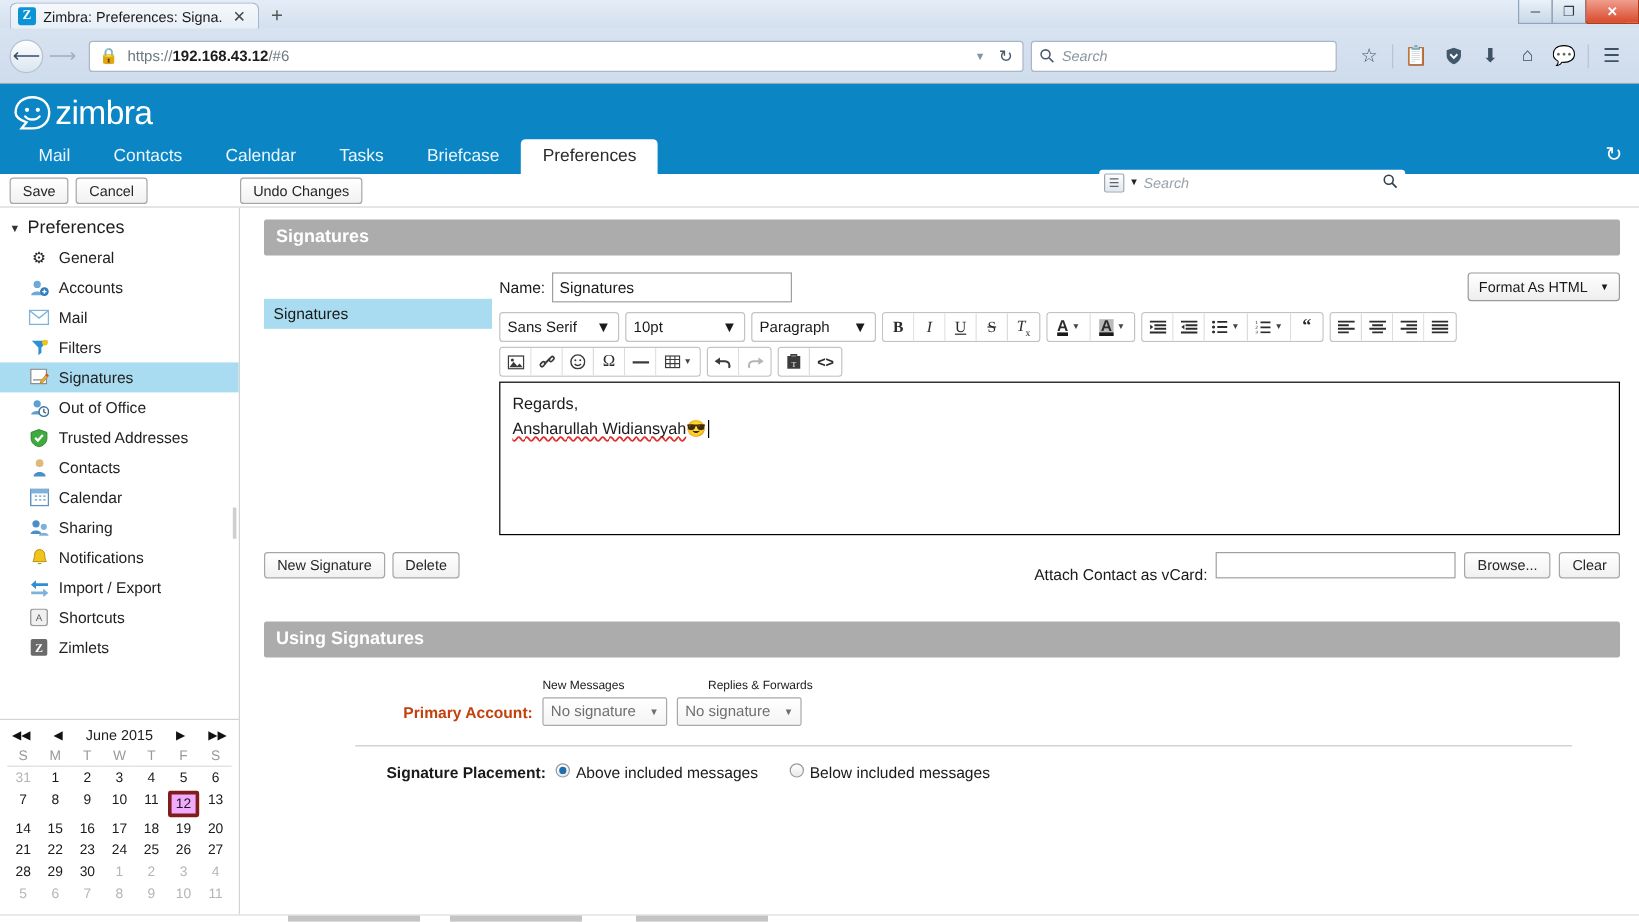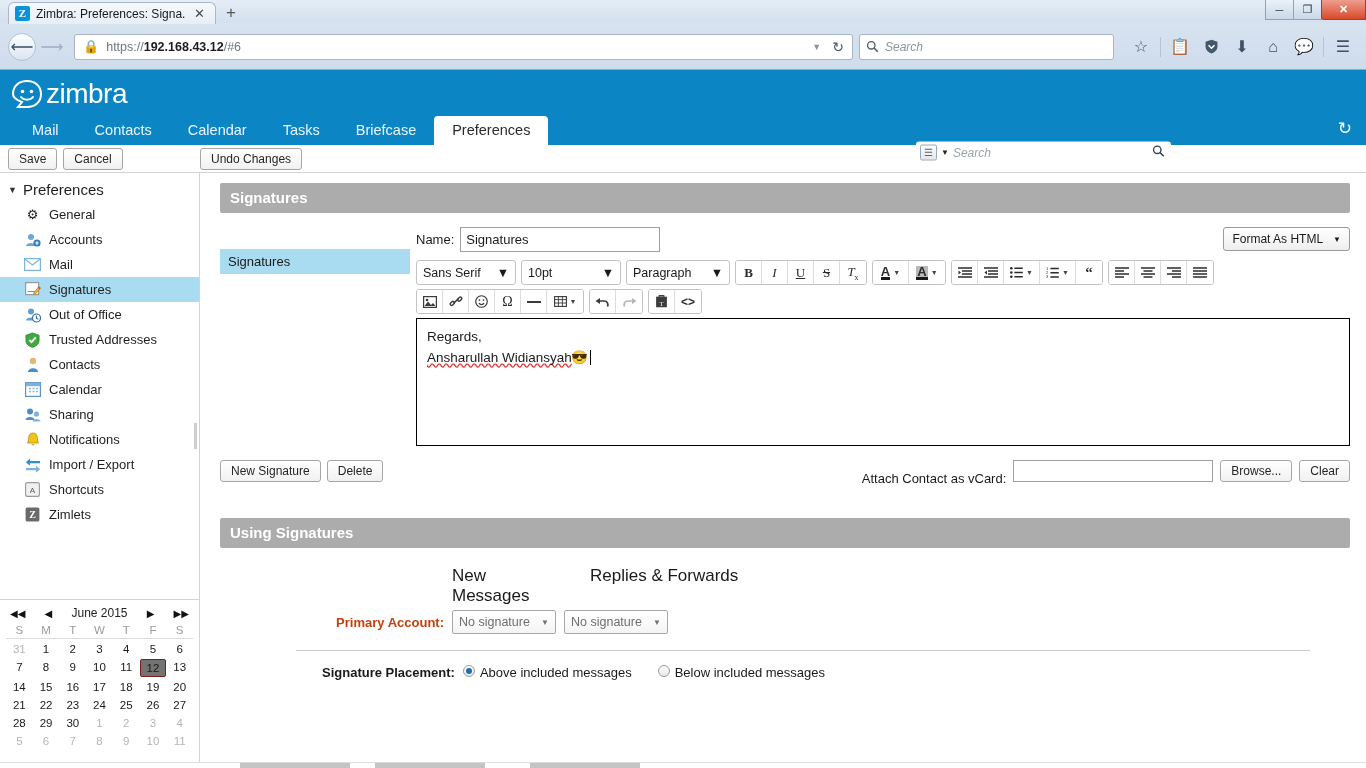--- a/index.html
+++ b/index.html
@@ -310,22 +310,22 @@
   .mc-grid {
     display: grid;
     grid-template-columns: repeat(7, 1fr);
     text-align: center;
     row-gap: 2px;
   }
   .mc-dow { color: #9a9a9a; font-size: 11.5px; padding-bottom: 2px; border-bottom: 1px solid #dcdcdc; }
   .mc-day { color: #1a1a1a; padding: 2px 0; font-size: 11.5px; }
   .mc-day.other { color: #b5b5b5; }
   .mc-day.today {
-    background: #737373;
-    border: 1px solid #7f1d1d;
+    background: #f0abfc;
+    border: 3px solid #7f1d1d;
     border-radius: 2px;
   }
 
   .sb-scroll {
     position: absolute;
     right: 1px; top: 250px;
     width: 5px; height: 40px;
   }
   .sb-scroll::before {
     content: "";
@@ -466,21 +466,21 @@
     width: 200px; height: 22px;
     border: 1px solid #a0a0a0;
     background: #fff;
   }
 
   .using-head { margin-top: 32px; }
   .using-body { padding: 18px 0 0 62px; }
   .col-heads {
     display: flex;
     padding-left: 170px;
-    font-size: 17px; color: #1a1a1a;
+    font-size: 10px; color: #1a1a1a;
     gap: 38px;
     margin-bottom: 4px;
   }
   .col-head-a { width: 100px; }
   .prim-row { display: flex; align-items: center; gap: 8px; }
   .prim-label {
     width: 162px; text-align: right;
     font-size: 13px; font-weight: bold; color: #c2410c;
   }
   .sig-select {
@@ -659,20 +659,29 @@
       </div>
       <div class="side-item">
         <span class="side-icon">
           <svg width="17" height="13" viewBox="0 0 17 13">
               <rect x="0.6" y="0.6" width="15.8" height="11.8" fill="#fff" stroke="#7fb4da" stroke-width="1.2"></rect>
               <path d="M0.8 1 L8.5 7 L16.2 1" fill="none" stroke="#7fb4da" stroke-width="1.2"></path>
             </svg>
         </span>
         <span>Mail</span>
       </div>
+      <div class="side-item">
+        <span class="side-icon">
+          <svg width="16" height="16" viewBox="0 0 16 16">
+              <path d="M1.5 2 L7 7.5 V14 L9.5 12 V7.5 L15 2 Z" fill="#2f8fd0"></path>
+              <circle cx="12.5" cy="3.5" r="2.4" fill="#f0c419"></circle>
+            </svg>
+        </span>
+        <span>Filters</span>
+      </div>
       <div class="side-item active">
         <span class="side-icon">
           <svg width="16" height="15" viewBox="0 0 16 15">
               <rect x="0.7" y="0.7" width="13" height="12" fill="#fff" stroke="#8a8a8a" stroke-width="1"></rect>
               <path d="M2.5 9.5 h8" stroke="#888" stroke-width="1"></path>
               <path d="M9 10.5 L14 4.5 L15.5 6 L10.5 12 L8.5 12.5 Z" fill="#e8b23a" stroke="#b5831b" stroke-width="0.7"></path>
               <path d="M13.3 5 L15 6.7" stroke="#cf4b2c" stroke-width="1.6"></path>
             </svg>
         </span>
         <span>Signatures</span>

